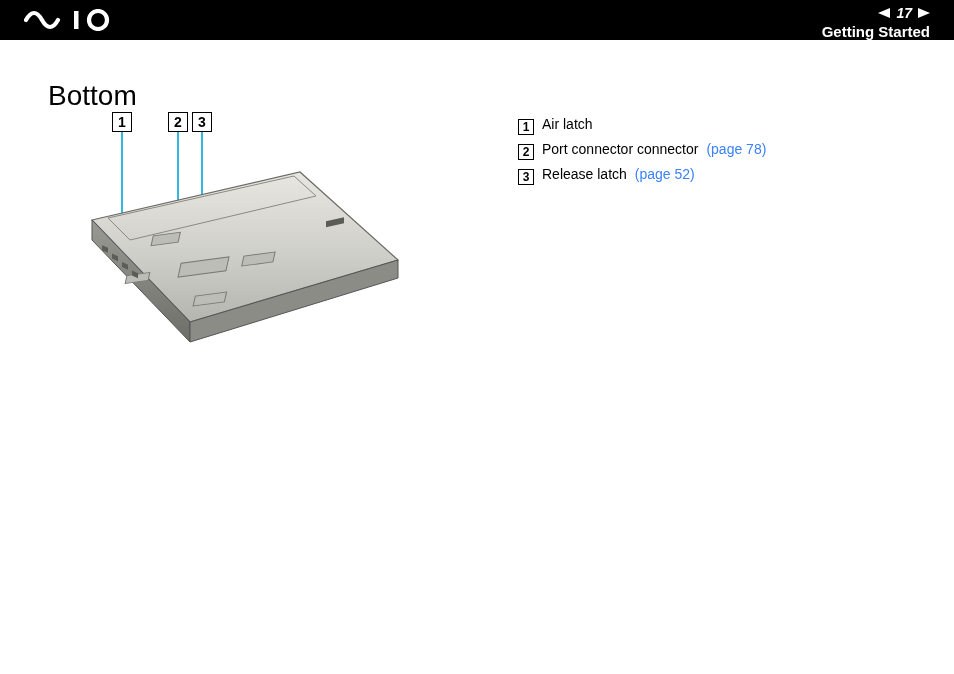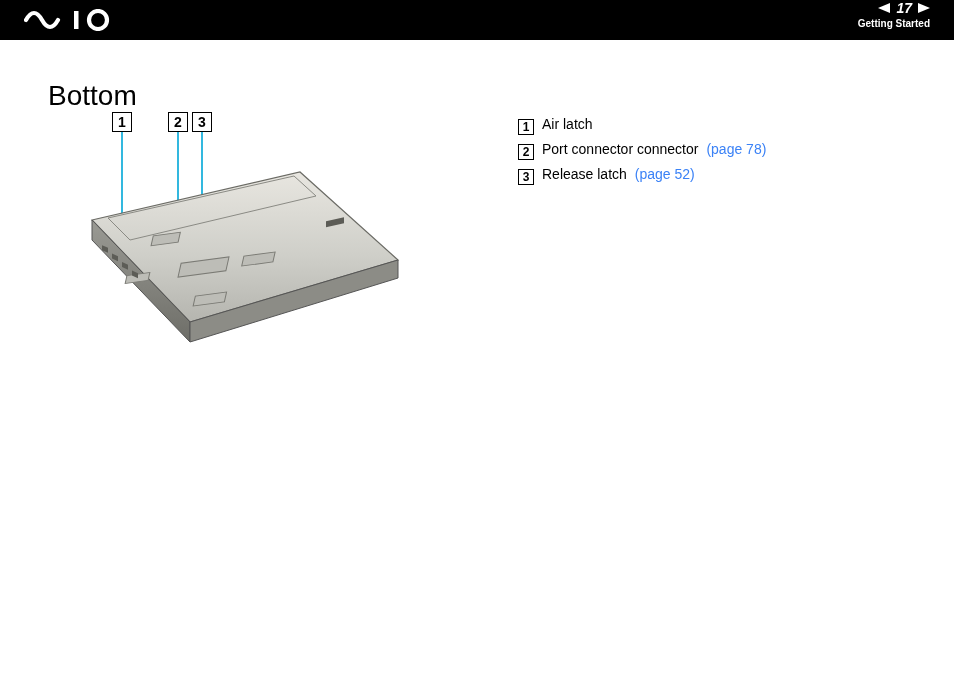--- a/index.html
+++ b/index.html
@@ -10,21 +10,21 @@
     background: #ffffff;
     color: #000;
     position: relative;
     overflow: hidden;
   }
   .header {
     background: #000;
     height: 40px;
     width: 100%;
     display: flex;
-    align-items: flex-start;
+    align-items: flex-end;
     justify-content: space-between;
     padding: 0 24px 0 24px;
     color: #fff;
   }
   .logo {
     display: flex;
     align-items: center;
     height: 40px;
   }
   .page-nav {
@@ -139,21 +139,21 @@
             <polygon points="12,0 12,10 0,5" fill="#fff"></polygon>
           </svg>
       </span>
       <span>17</span>
       <span class="arrow-r">
         <svg width="12" height="10" viewBox="0 0 12 10">
             <polygon points="0,0 0,10 12,5" fill="#fff"></polygon>
           </svg>
       </span>
     </div>
-    <div style="font-size:10px;font-weight:bold;">Getting Started</div>
+    <div style="font-size:15px;font-weight:bold;">Getting Started</div>
   </div>
 </div>
 
 <div class="content">
   <div class="left-col">
     <h1 class="title">Bottom</h1>
 
     <div class="diagram">
 
       <div class="callouts" style="left:44px;top:0;gap:0;">

